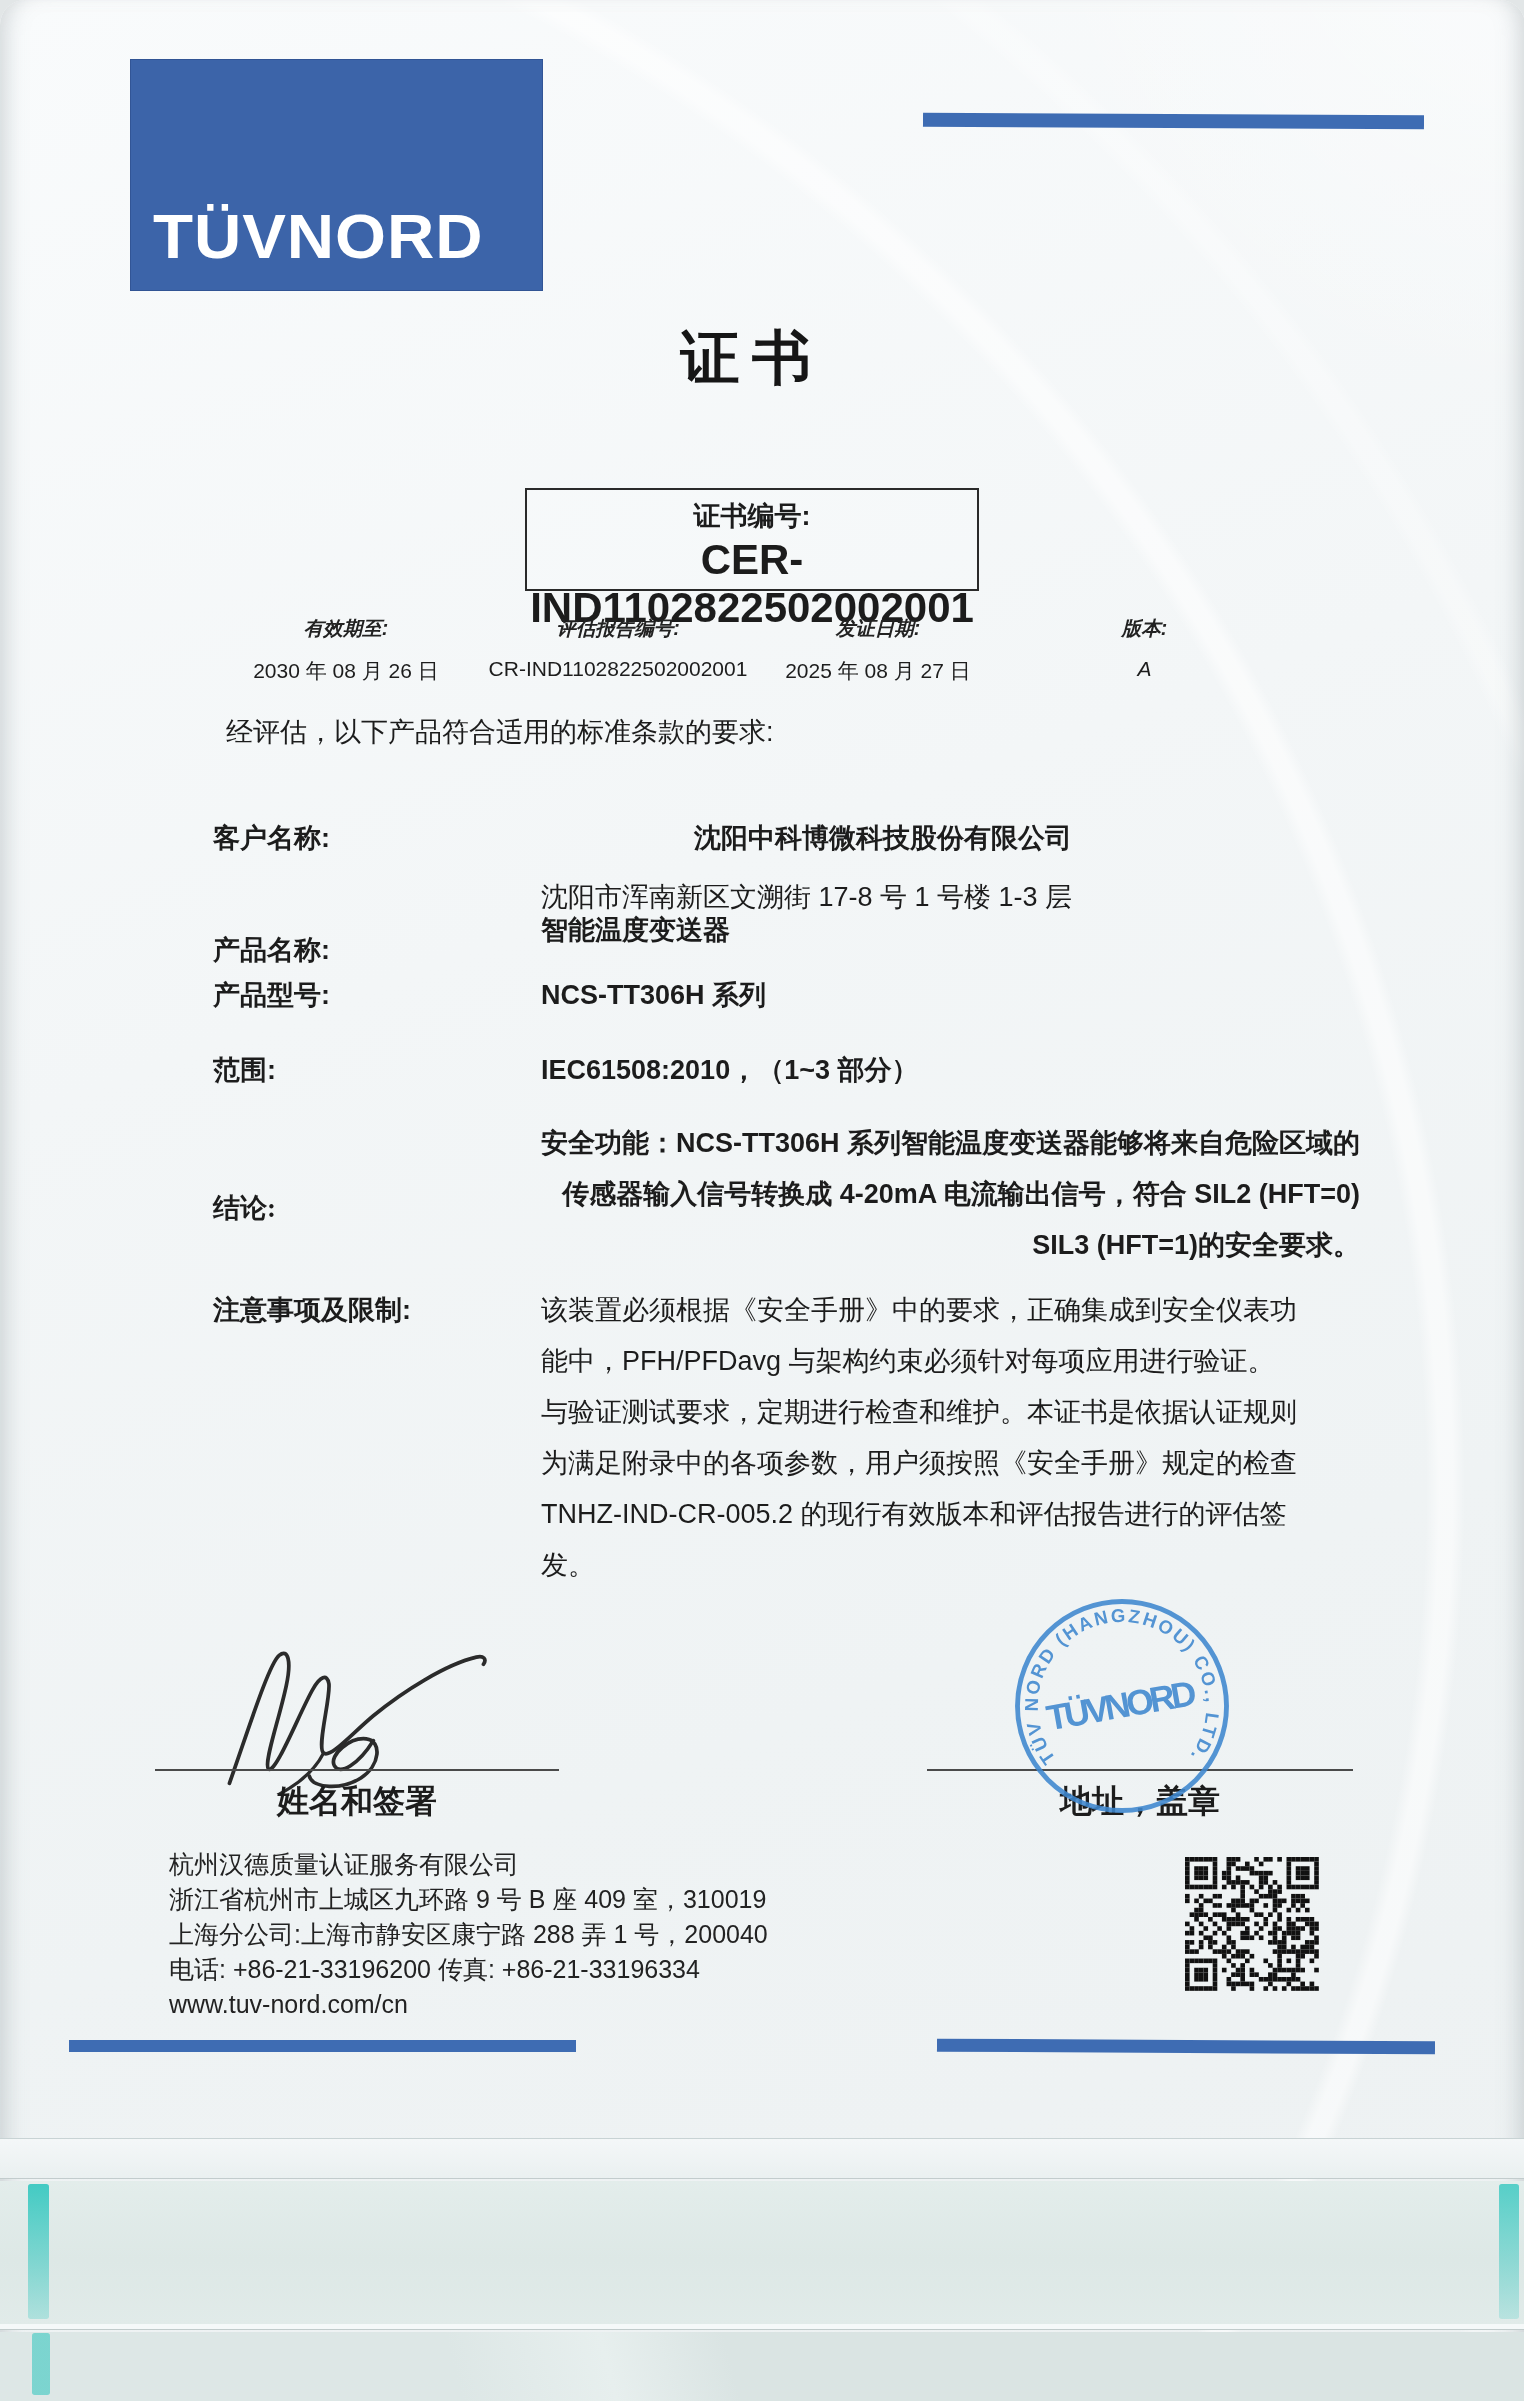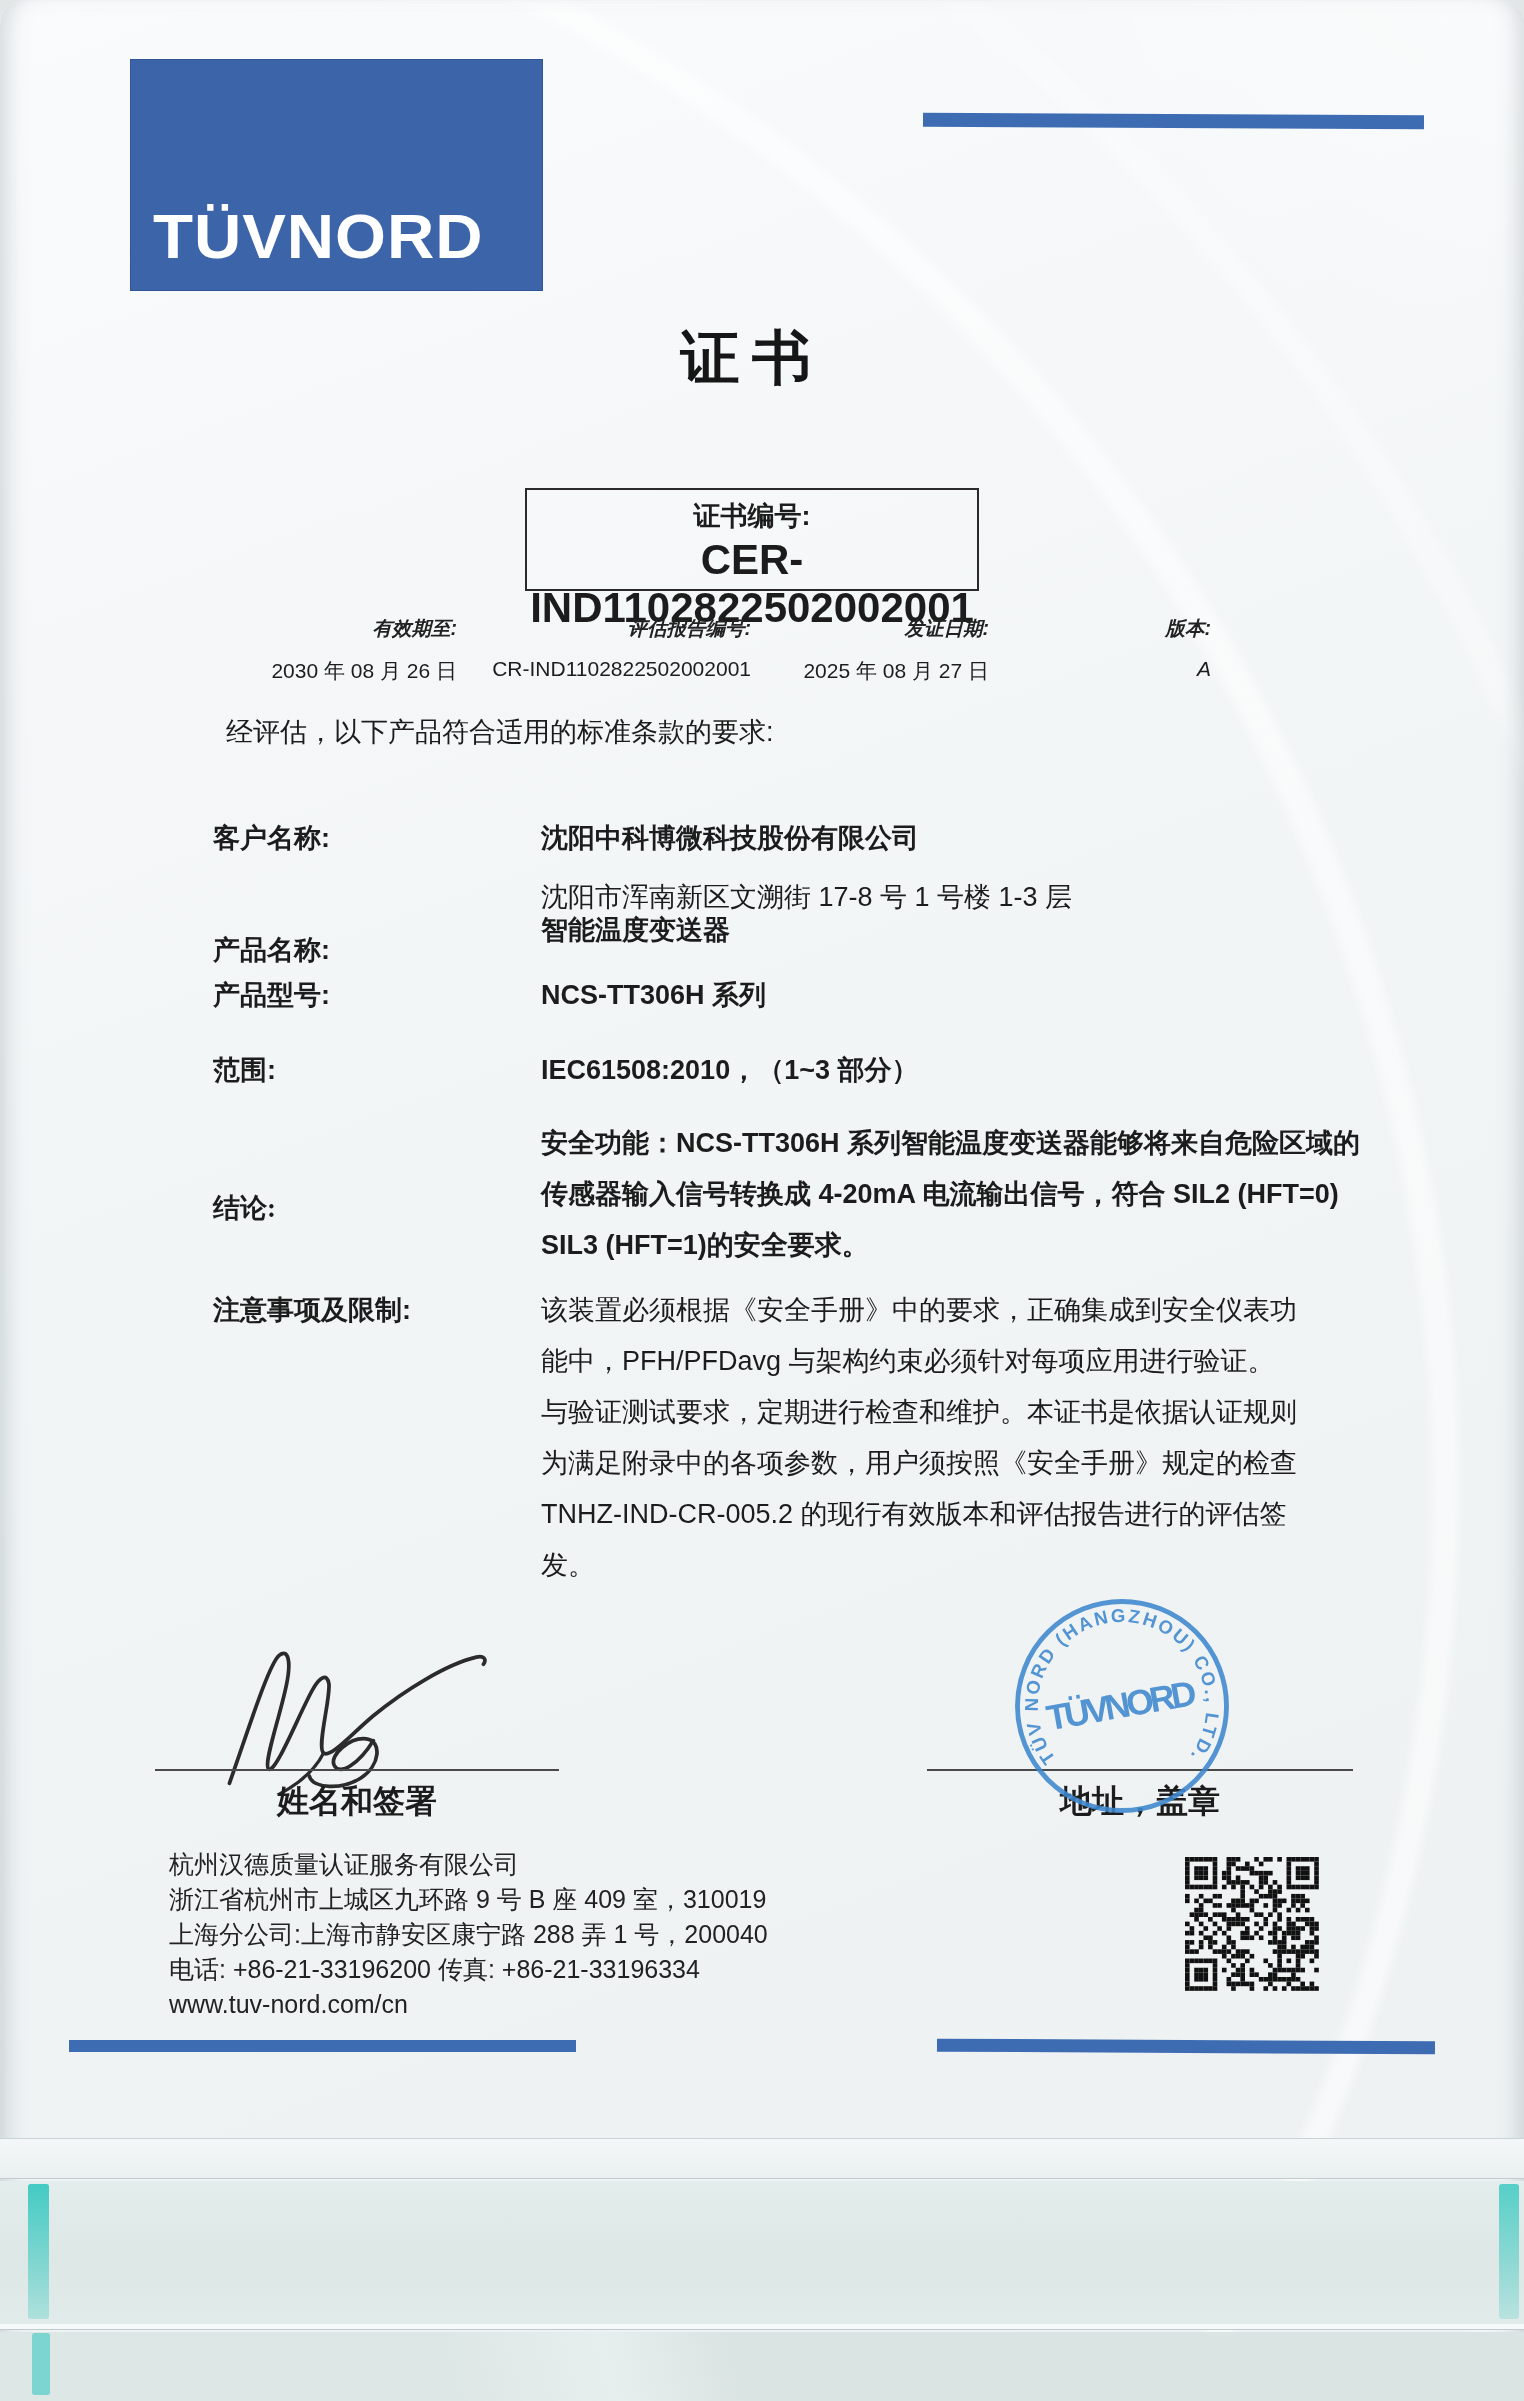--- a/index.html
+++ b/index.html
@@ -38,37 +38,37 @@
   #bar-top{left:923px;top:114px;width:501px;height:14px;transform:rotate(.3deg);}
   #bar-bottom-left{left:69px;top:2040px;width:507px;height:12.4px;}
   #bar-bottom-right{left:937px;top:2040px;width:498px;height:13.3px;transform:rotate(.3deg);}
 
   #title{left:0;right:21px;top:319px;text-align:center;font-size:59px;font-weight:bold;letter-spacing:12.4px;color:#161616;}
 
   #cert-box{left:525px;top:488px;width:454px;height:103px;border:2.7px solid #2a2a2a;text-align:center;background:rgba(255,255,255,.15);}
   #cert-box .cb-label{margin-top:8px;font-size:27px;font-weight:bold;}
   #cert-box .cb-number{margin-top:1.8px;font-size:42px;font-weight:bold;letter-spacing:0px;}
 
-  .meta-col{position:absolute;top:615px;text-align:right;}
+  .meta-col{position:absolute;top:615px;text-align:center;}
   .meta-label{font-size:19.5px;font-style:italic;font-weight:600;color:#222;}
   .meta-value{margin-top:15px;font-size:21px;color:#1d1d1d;}
   #meta-validity{left:235px;width:222px;}
   #meta-report{left:485px;width:266px;}
   #meta-issue{left:767px;width:222px;}
   #meta-version{left:1078px;width:133px;}
   #meta-version .meta-value{font-style:italic;}
 
   #statement{left:226px;top:714px;font-size:27px;}
 
   .field-label{position:absolute;left:213px;font-size:27px;font-weight:bold;}
   .field-value{position:absolute;left:541px;font-size:27px;}
   .lh60{line-height:53px;}
   .lh57{line-height:51px;}
   .lh66{line-height:59px;}
-  .bold{font-weight:bold;}
+  .bold{font-weight:bold;text-align:right;}
   .field-value div{white-space:nowrap;}
 
   .sig-line{position:absolute;height:1.8px;background:#4a4a4a;top:1769px;}
   #sig-line-left{left:155px;width:404px;}
   #sig-line-right{left:927px;width:426px;}
   .sig-caption{position:absolute;top:1780px;font-size:32px;font-weight:bold;text-align:center;}
   #sig-caption-left{left:155px;width:404px;}
   #sig-caption-right{left:927px;width:426px;}
 
   #signature-svg{left:217px;top:1634px;}

